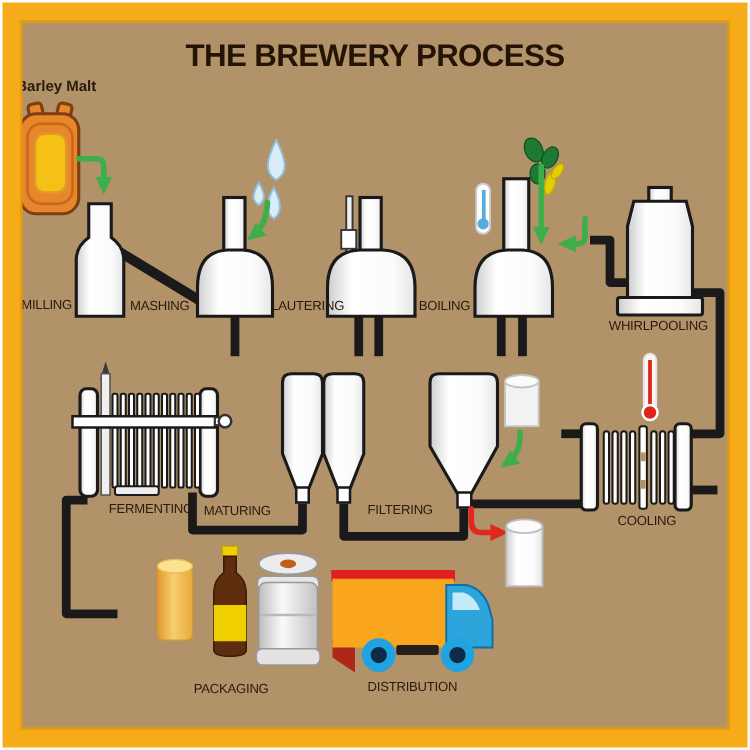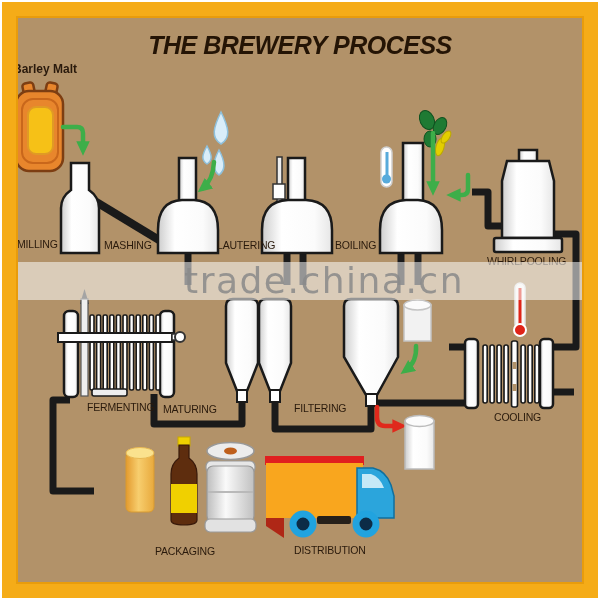--- a/index.html
+++ b/index.html
@@ -2,21 +2,21 @@
 <html style="--bg: #B29269; --frame: #F5AC18; --frame-inner: #E89C0C; --pipe: #1A1A1A; --outline: #1A1A1A; --green: #3DAE49; --red: #E0291C; --label: #2A1A0C; --title: #241405; --wm: #8A8A8A; --band: rgba(252,252,252,0.55);"><head>
 <meta charset="utf-8">
 <style>
   html,body{margin:0;padding:0;background:#fff;}
   #stage{position:relative;width:600px;height:600px;overflow:hidden;background:#fff;
          font-family:"Liberation Sans",sans-serif;}
   .canvas-bg{position:absolute;left:16px;top:16px;right:16px;bottom:16px;background:var(--bg);}
   .frame{position:absolute;inset:2px;border:14px solid var(--frame);box-shadow:inset 0 0 0 2px var(--frame-inner);pointer-events:none;z-index:9;}
   svg.art{position:absolute;left:0;top:0;z-index:2;}
   .title{position:absolute;left:0;top:31px;width:100%;text-align:center;z-index:6;
-         font-weight:bold;font-size:25px;letter-spacing:-0.5px;color:var(--title);font-style:italic;}
+         font-weight:bold;font-size:25px;letter-spacing:-0.5px;color:var(--title);}
   .lbl{position:absolute;z-index:6;font-weight:normal;font-size:10.5px;letter-spacing:-0.2px;
        color:var(--label);white-space:nowrap;}
   .lbl.under{z-index:4;}
   .ing{position:absolute;z-index:6;font-weight:bold;font-size:12px;color:var(--label);white-space:nowrap;}
   .watermark-band{position:absolute;left:16px;right:16px;top:262px;height:38px;z-index:5;
        background:var(--band);display:flex;align-items:center;justify-content:center;padding-left:48px;}
   .watermark-band span{font-family:"DejaVu Sans",sans-serif;font-size:36px;color:var(--wm);
        letter-spacing:1.5px;opacity:.85;line-height:1;}
   
   .pipe{fill:none;stroke:var(--pipe);stroke-width:7;stroke-linejoin:round;}
@@ -249,18 +249,15 @@
   <div class="lbl" style="left:217px;top:239px">LAUTERING</div>
   <div class="lbl" style="left:335px;top:239px">BOILING</div>
   <div class="lbl under" style="left:487px;top:255px">WHIRLPOOLING</div>
   <div class="lbl" style="left:494px;top:411px">COOLING</div>
   <div class="lbl" style="left:294px;top:402px">FILTERING</div>
   <div class="lbl" style="left:163px;top:403px">MATURING</div>
   <div class="lbl" style="left:87px;top:401px">FERMENTING</div>
   <div class="lbl" style="left:155px;top:545px">PACKAGING</div>
   <div class="lbl" style="left:294px;top:544px">DISTRIBUTION</div>
 
-  <div class="watermark-band">
-    <span>trade.china.cn</span>
-  </div>
 
   <div class="frame"></div>
 </div>
 
 </body></html>

